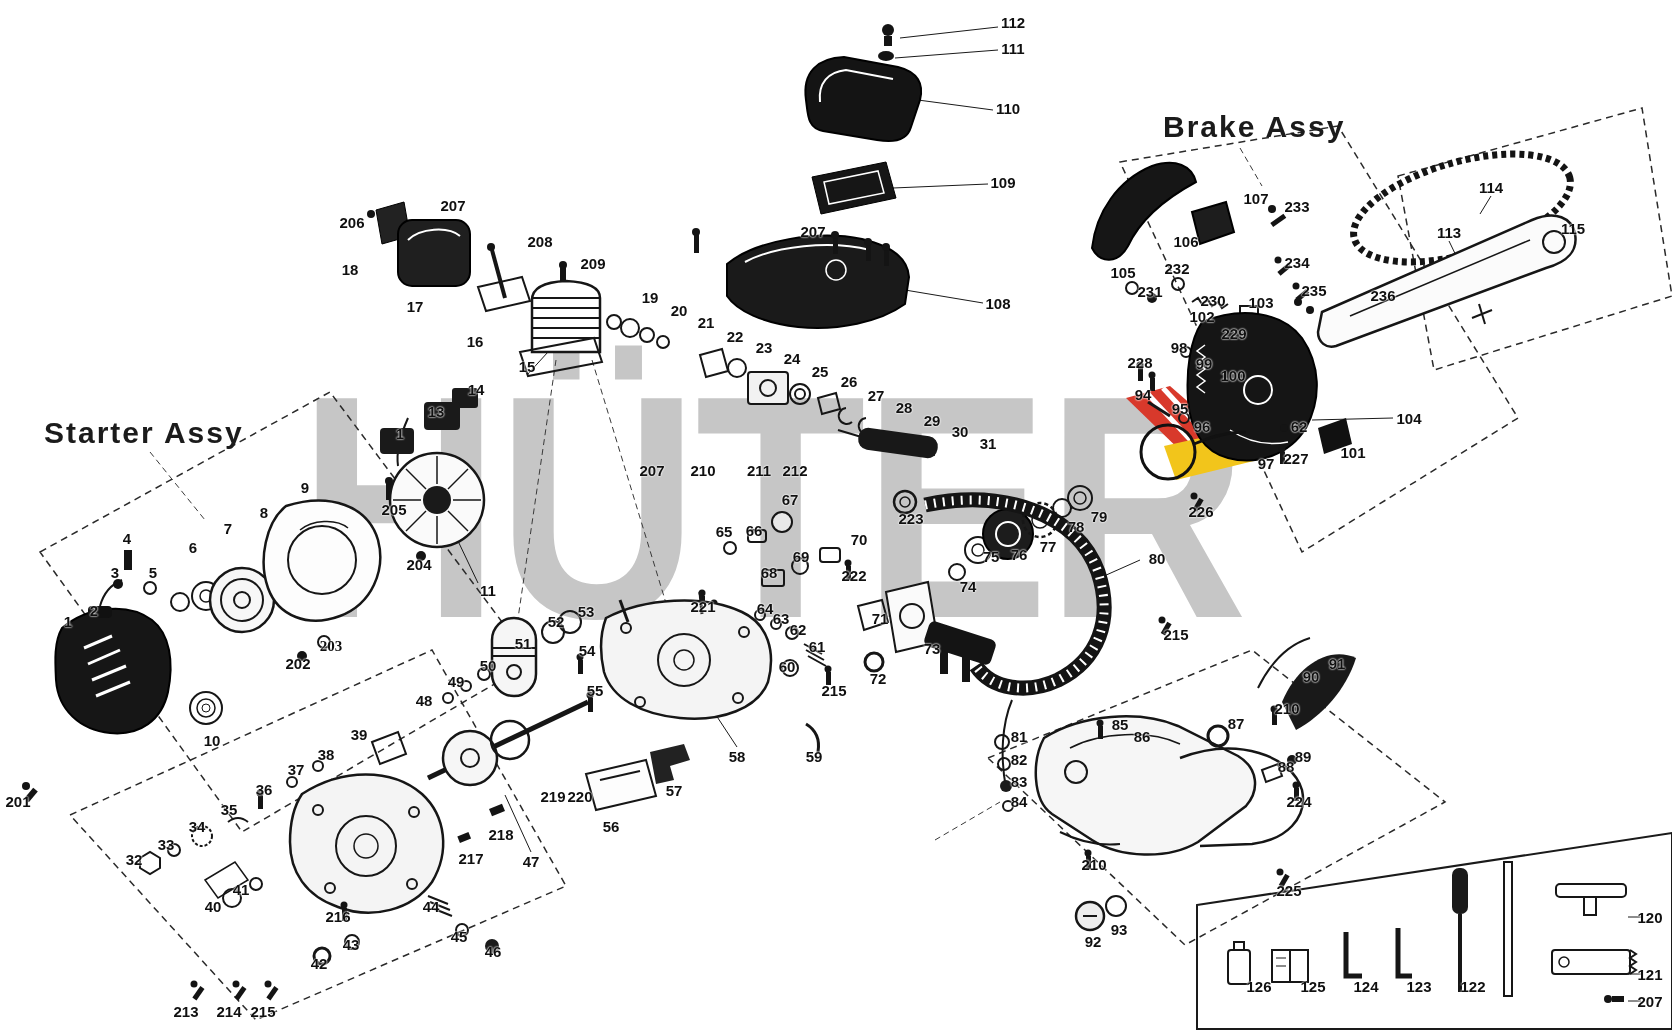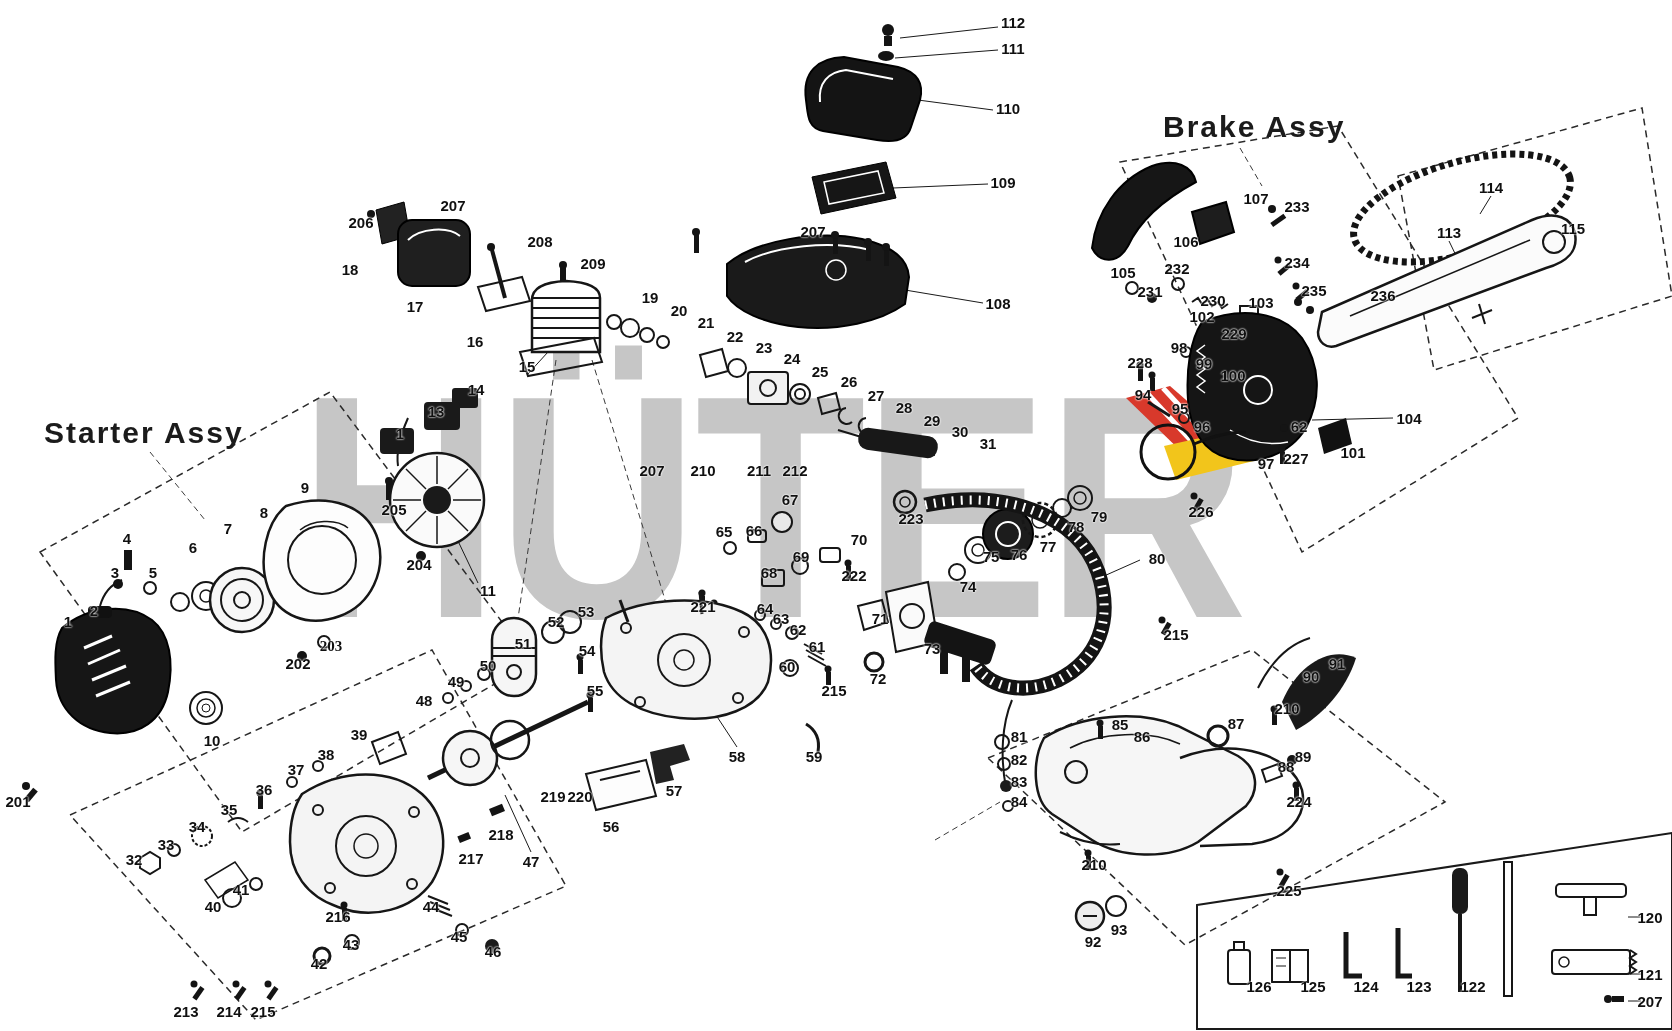--- a/index.html
+++ b/index.html
@@ -428,21 +428,21 @@
       <span class="assembly-label" style="left: 44px; top: 416px;">Starter Assy</span>
       <span class="assembly-label" style="left: 1163px; top: 110px;">Brake Assy</span>
     </div>
   <div id="callout-layer">
       <span class="callout" style="left: 1013px; top: 22px;">112</span>
       <span class="callout" style="left: 1013px; top: 48px;">111</span>
       <span class="callout" style="left: 1008px; top: 108px;">110</span>
       <span class="callout" style="left: 1003px; top: 182px;">109</span>
       <span class="callout" style="left: 998px; top: 303px;">108</span>
       <span class="callout" style="left: 813px; top: 231px;">207</span>
-      <span class="callout" style="left: 361px; top: 222px;">206</span>
+      <span class="callout" style="left: 352px; top: 222px;">206</span>
       <span class="callout" style="left: 453px; top: 205px;">207</span>
       <span class="callout" style="left: 350px; top: 269px;">18</span>
       <span class="callout" style="left: 415px; top: 306px;">17</span>
       <span class="callout" style="left: 540px; top: 241px;">208</span>
       <span class="callout" style="left: 475px; top: 341px;">16</span>
       <span class="callout" style="left: 593px; top: 263px;">209</span>
       <span class="callout" style="left: 650px; top: 297px;">19</span>
       <span class="callout" style="left: 679px; top: 310px;">20</span>
       <span class="callout" style="left: 706px; top: 322px;">21</span>
       <span class="callout" style="left: 527px; top: 366px;">15</span>

